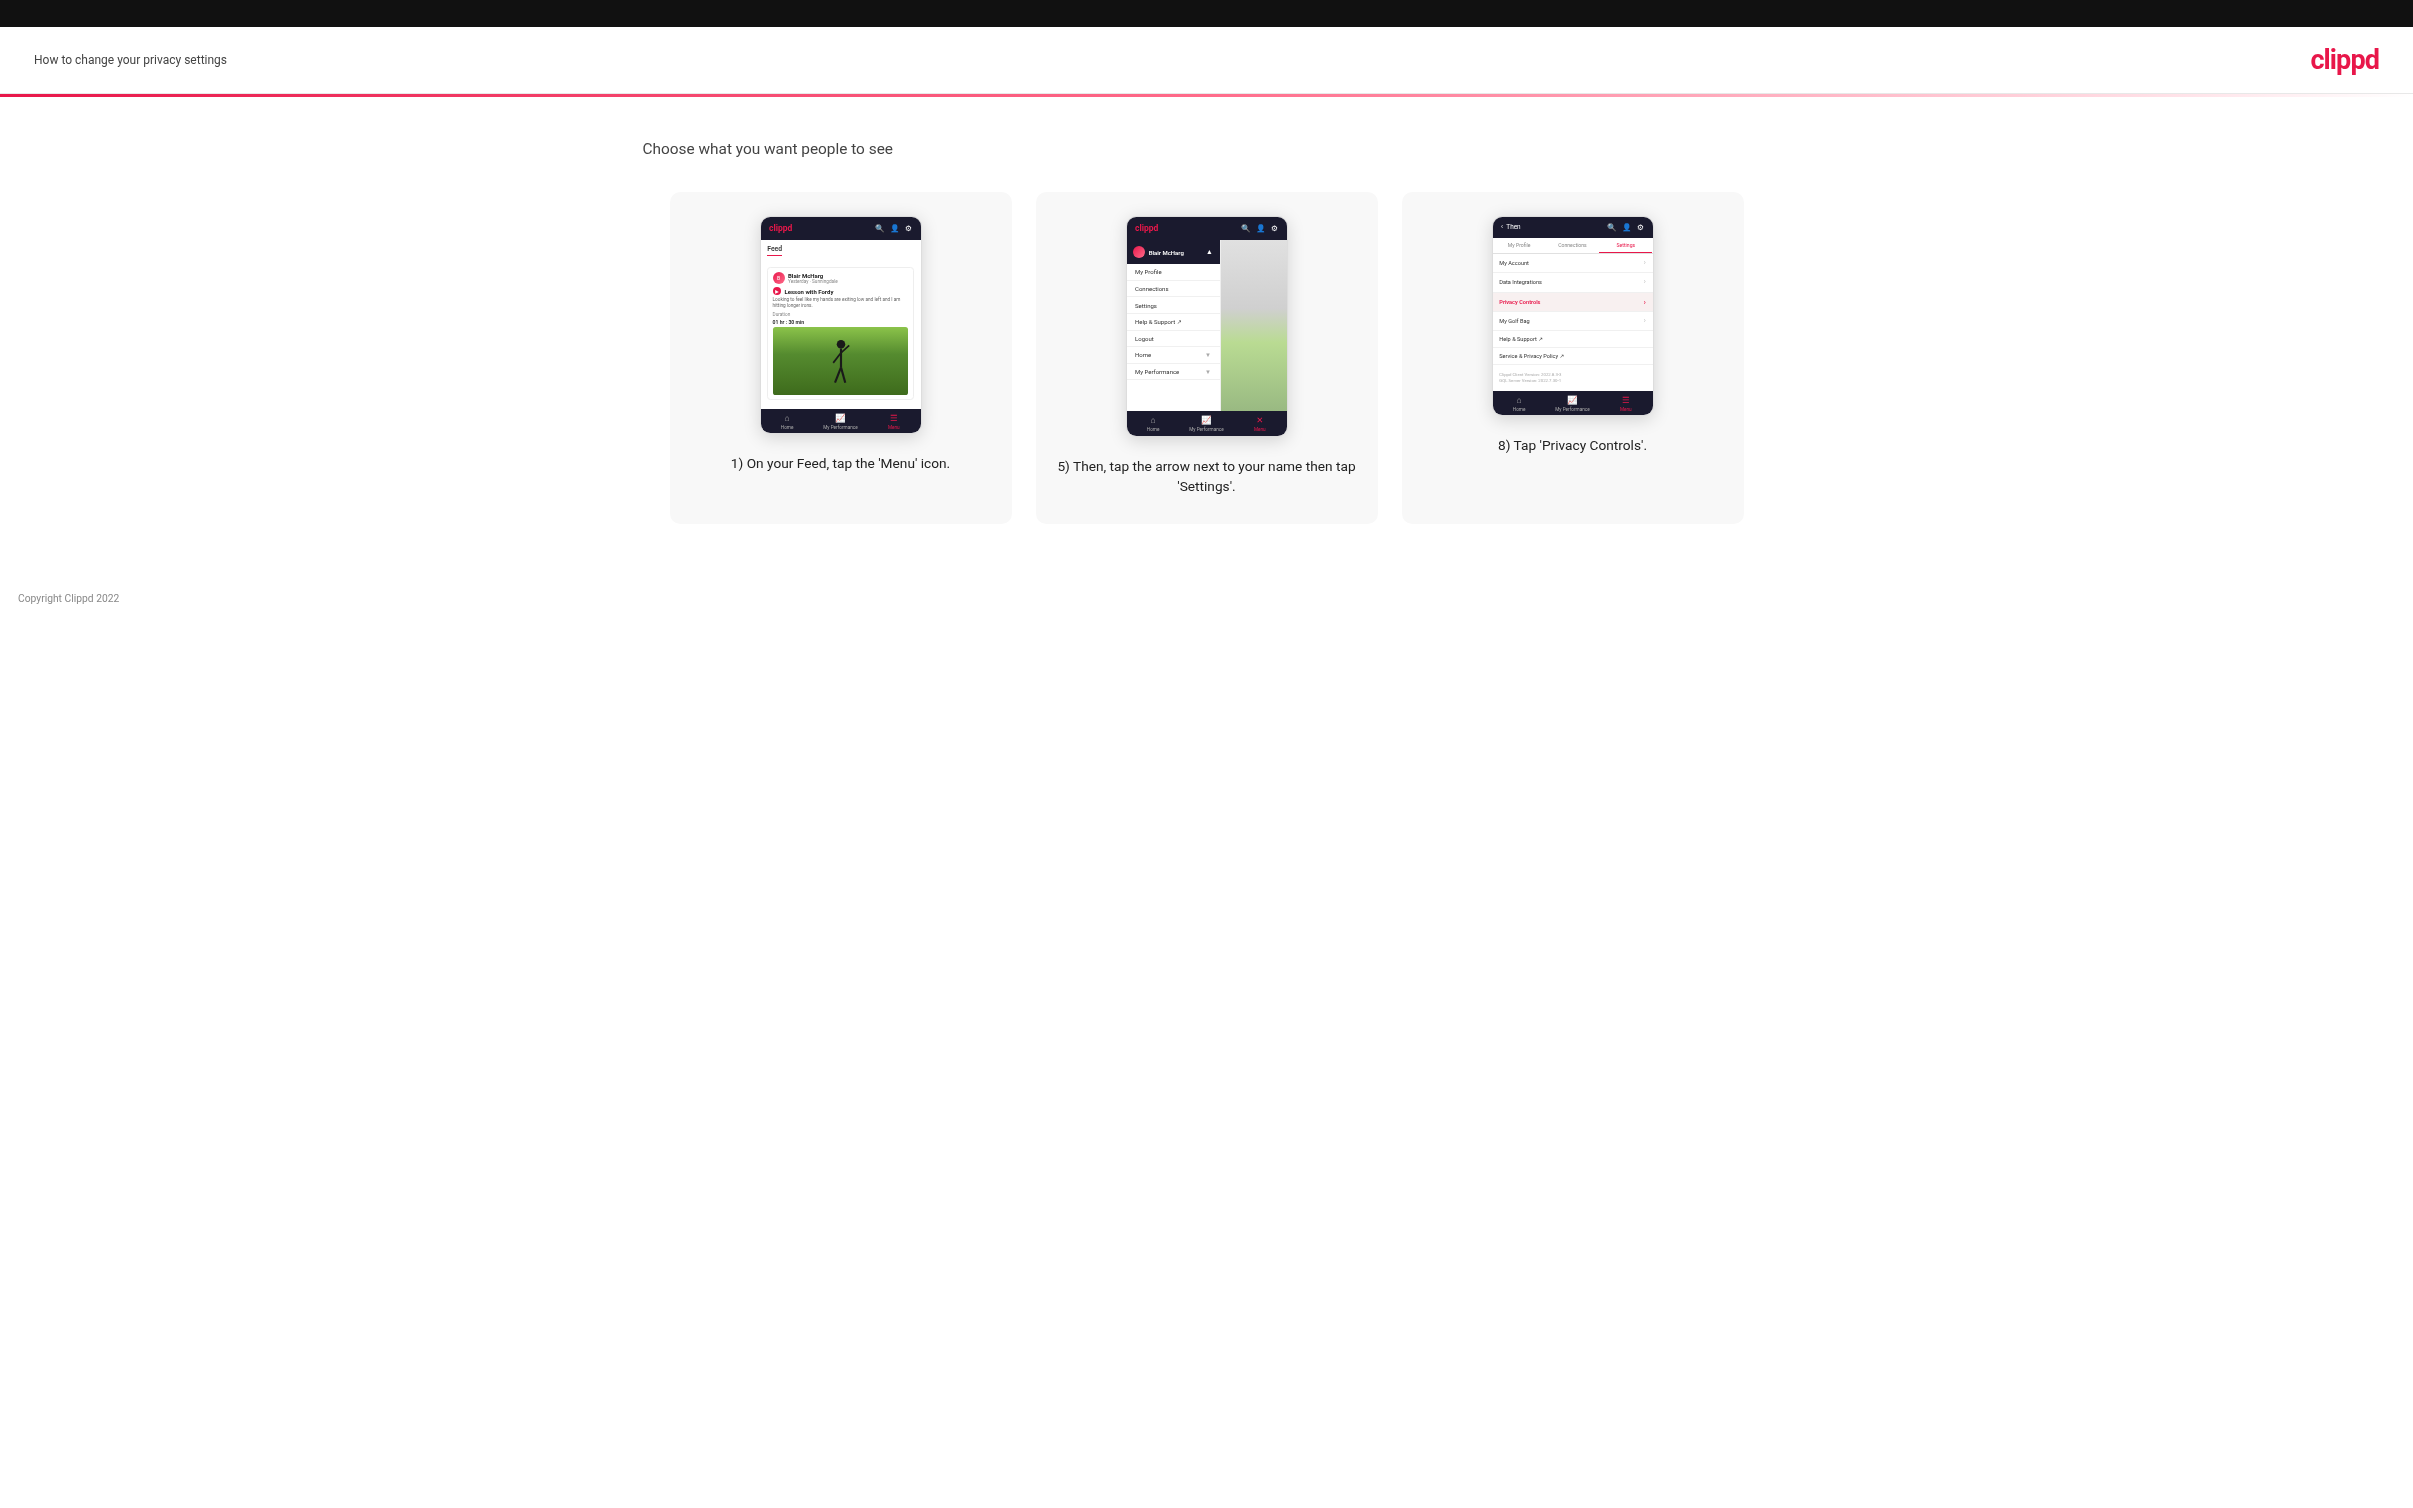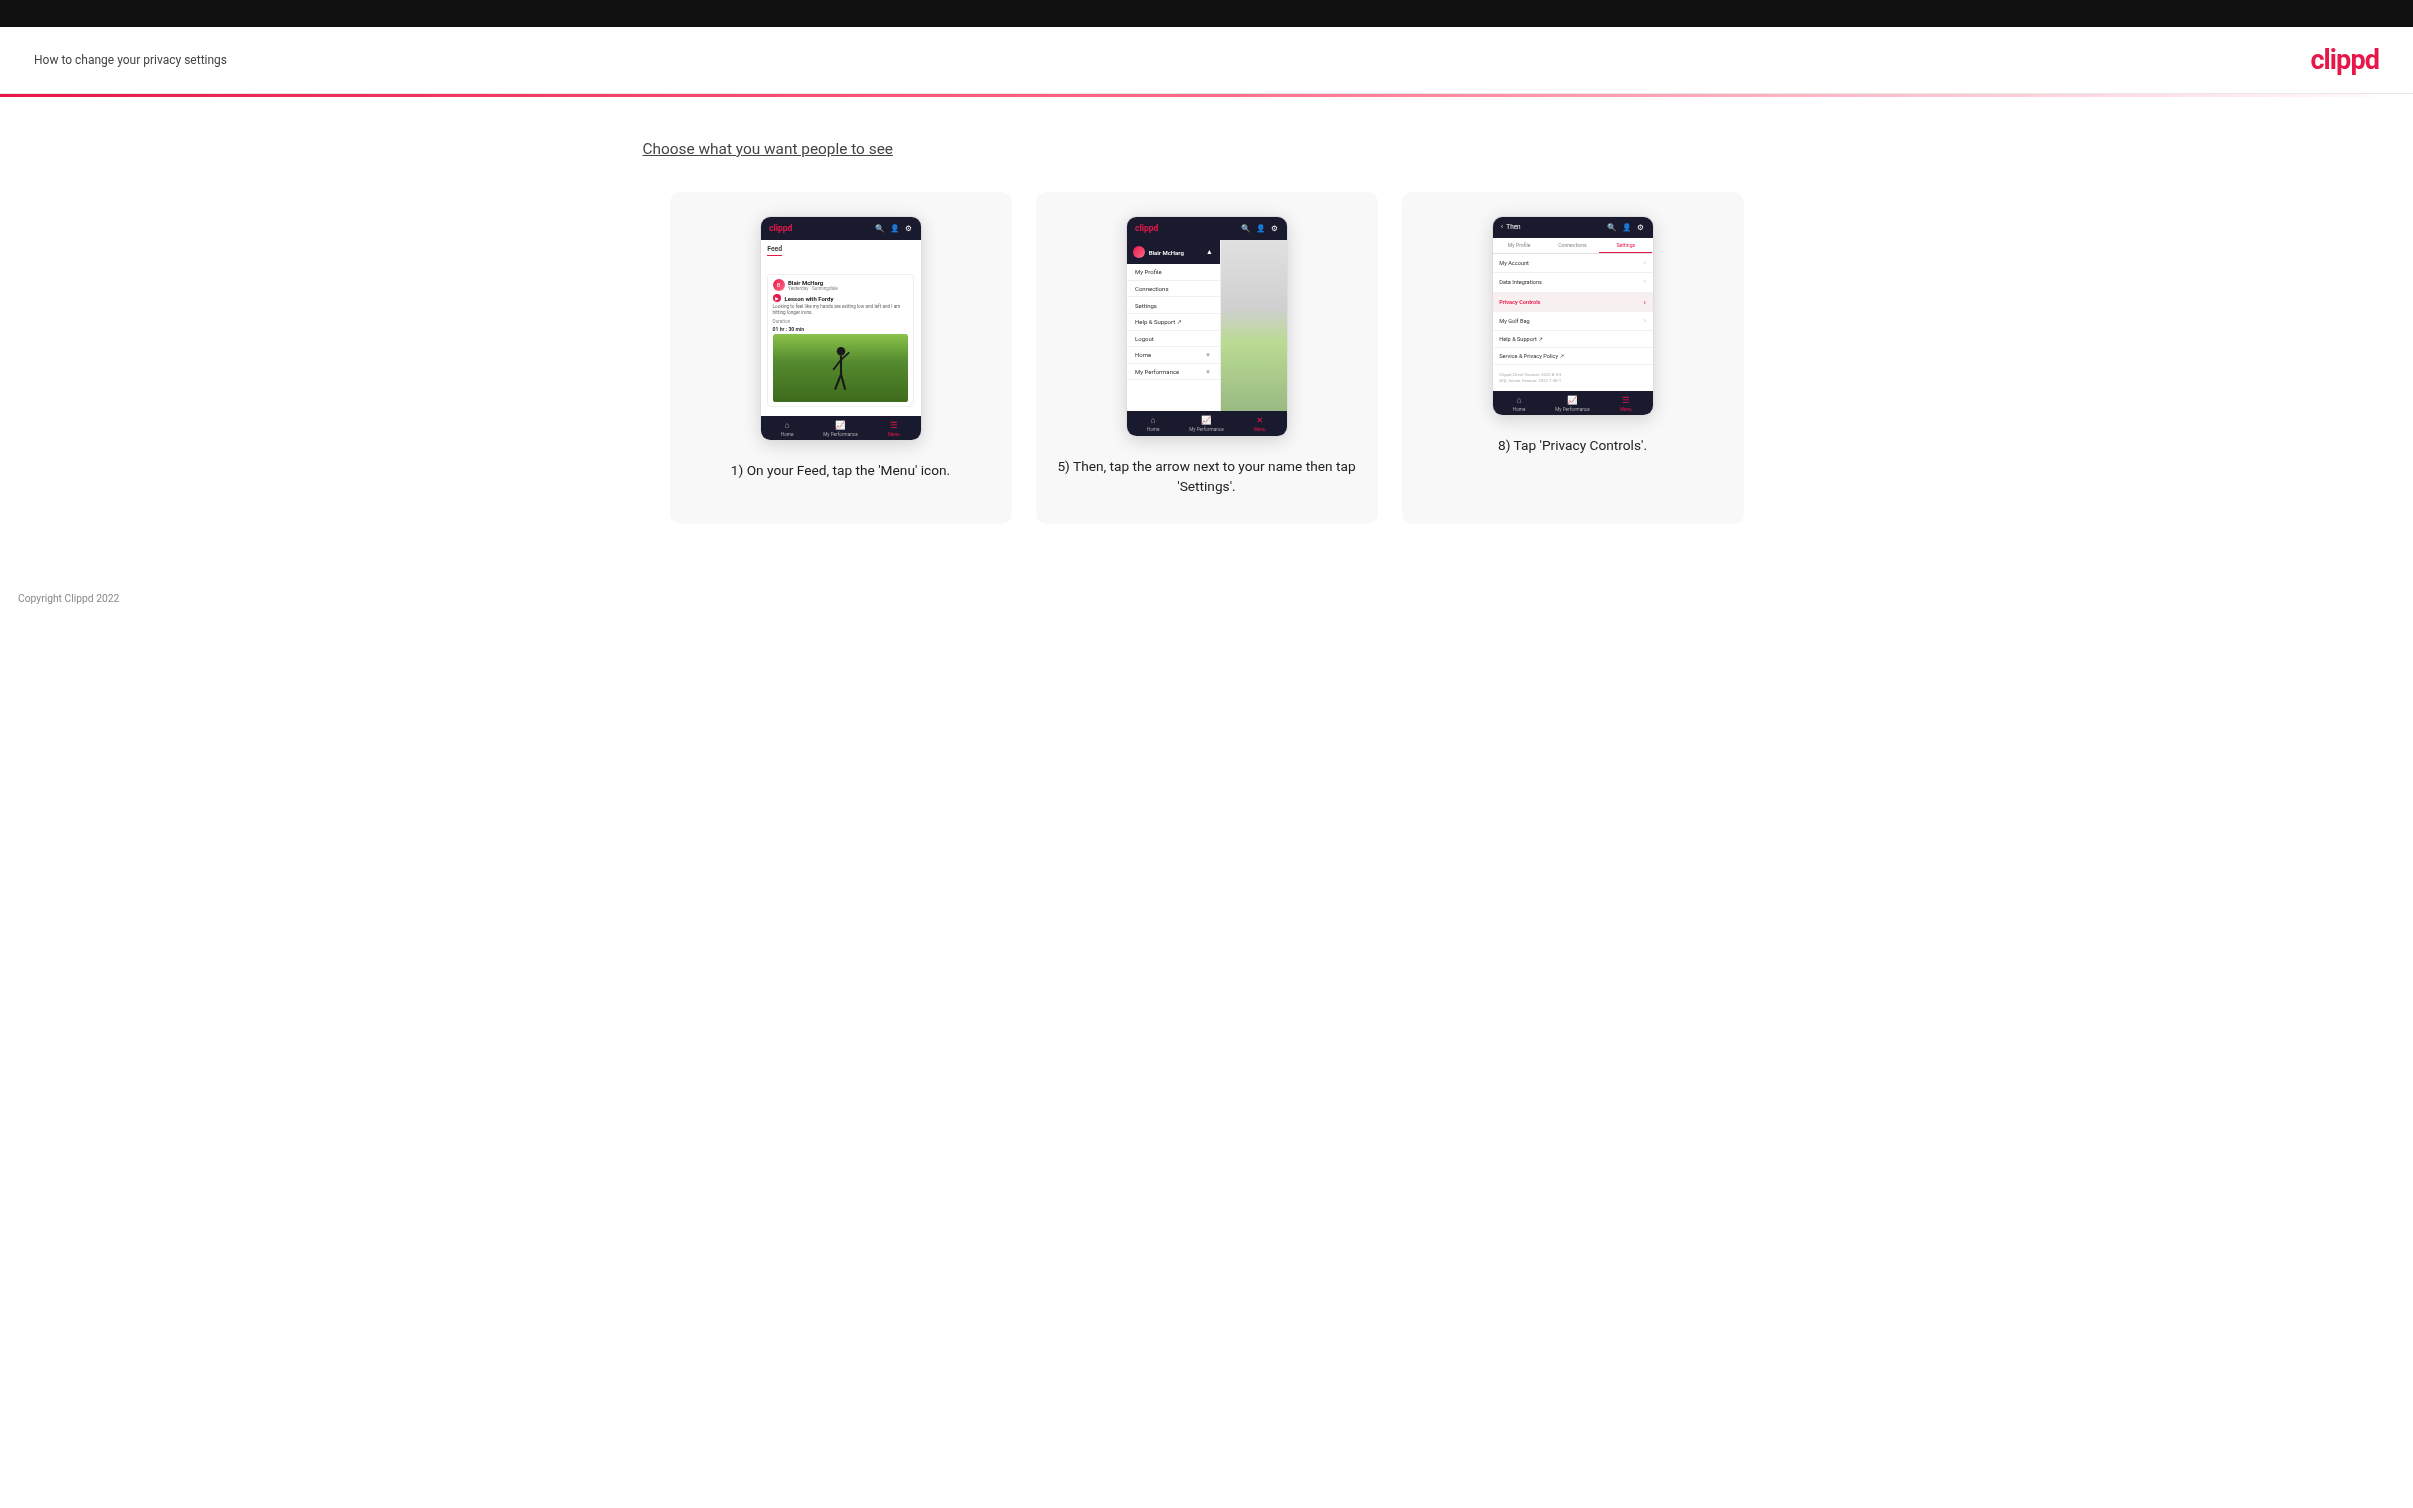--- a/index.html
+++ b/index.html
@@ -53,21 +53,20 @@
     .page-heading {
       font-size: 26px;
       font-weight: 700;
       color: #1a1a2e;
       margin-bottom: 6.8px;
     }
     .page-subheading {
       font-size: 15.4px;
       color: #444;
       margin-bottom: 34px;
-      text-decoration: underline;
     }
 
     
     .steps-container {
       display: flex;
       gap: 24px;
       justify-content: center;
     }
 
     .step-card {
@@ -129,21 +128,21 @@
     .feed-content {
       padding: 5.1px 6.8px;
       background: white;
     }
     .feed-label {
       font-size: 6.8px;
       color: #333;
       border-bottom: 1.7px solid #e8174a;
       display: inline-block;
       padding-bottom: 1.7px;
-      margin-bottom: 18px;
+      margin-bottom: 11px;
       font-weight: 600;
     }
     .feed-post {
       border: 0.9px solid #eee;
       border-radius: 3.4px;
       padding: 4.3px;
       margin-bottom: 3.4px;
     }
     .feed-user-row {
       display: flex;

